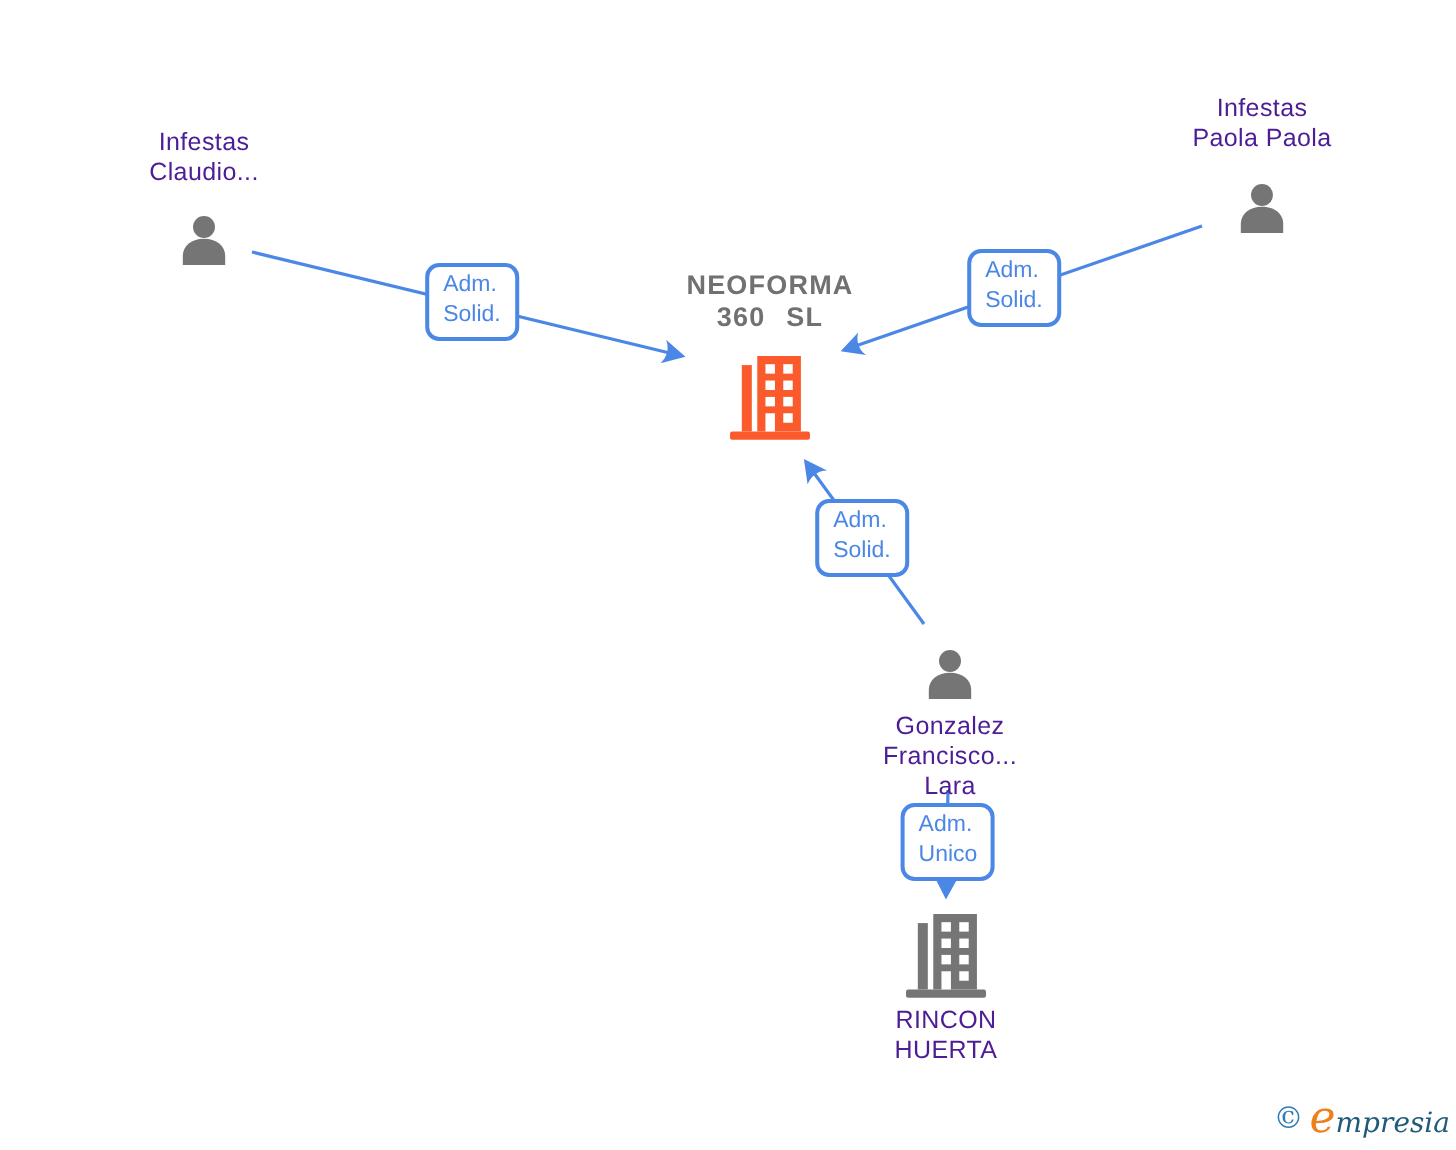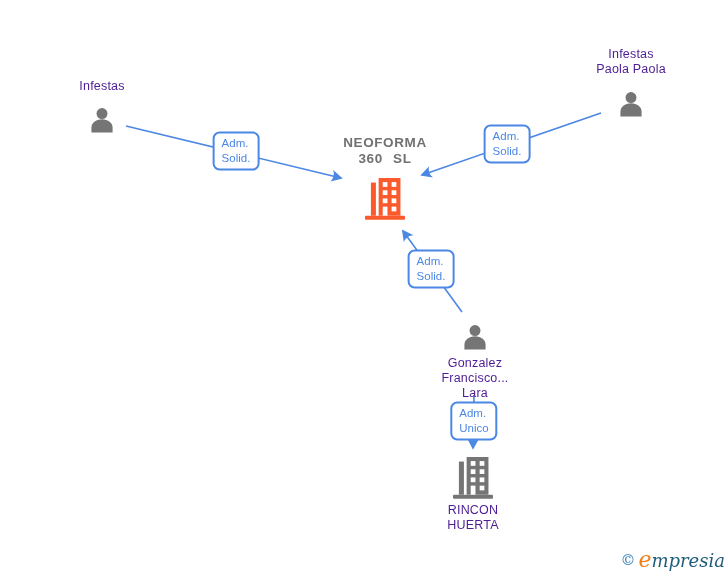--- a/index.html
+++ b/index.html
@@ -78,21 +78,21 @@
     font-size: 15px;
     color: #2e7cb4;
     vertical-align: 2px;
     margin-right: 3px;
   }
   .wm-e {
     font-size: 22px;
     color: #ef7f1a;
   }
   .wm-rest {
-    font-size: 18px;
+    font-size: 14px;
     color: #1f5c7a;
   }
 </style>
 </head>
 <body>
 
 <div class="canvas">
   <svg id="edges-svg" viewBox="0 0 728 575">
       <defs>
         <marker id="arrow" viewBox="0 0 10 10" refX="8.5" refY="5" markerWidth="7.5" markerHeight="7.5" orient="auto">
@@ -105,20 +105,21 @@
       <line x1="474" y1="395" x2="473" y2="448" stroke="#4b87e5" stroke-width="1.6" marker-end="url(#arrow)"></line>
     </svg>
   <div id="nodes-layer">
       <div class="node" style="left: 102px; top: 120px;">
         <div class="icon-wrap"><svg width="27" height="26" viewBox="0 0 28 27">
             <circle cx="14" cy="6.8" r="5.7" fill="#757575"></circle>
             <path d="M14 12.8 C7.6 12.8 3 16.6 3 21.6 L3 26.5 L25 26.5 L25 21.6 C25 16.6 20.4 12.8 14 12.8 Z" fill="#757575"></path>
           </svg></div>
         <div class="node-label" style="bottom: 26px;">
           <div>Infestas</div>
+          <div>Claudio...</div>
         </div>
       </div>
       <div class="node" style="left: 631px; top: 104px;">
         <div class="icon-wrap"><svg width="27" height="26" viewBox="0 0 28 27">
             <circle cx="14" cy="6.8" r="5.7" fill="#757575"></circle>
             <path d="M14 12.8 C7.6 12.8 3 16.6 3 21.6 L3 26.5 L25 26.5 L25 21.6 C25 16.6 20.4 12.8 14 12.8 Z" fill="#757575"></path>
           </svg></div>
         <div class="node-label" style="bottom: 27px;">
           <div>Infestas</div>
           <div>Paola Paola</div>

